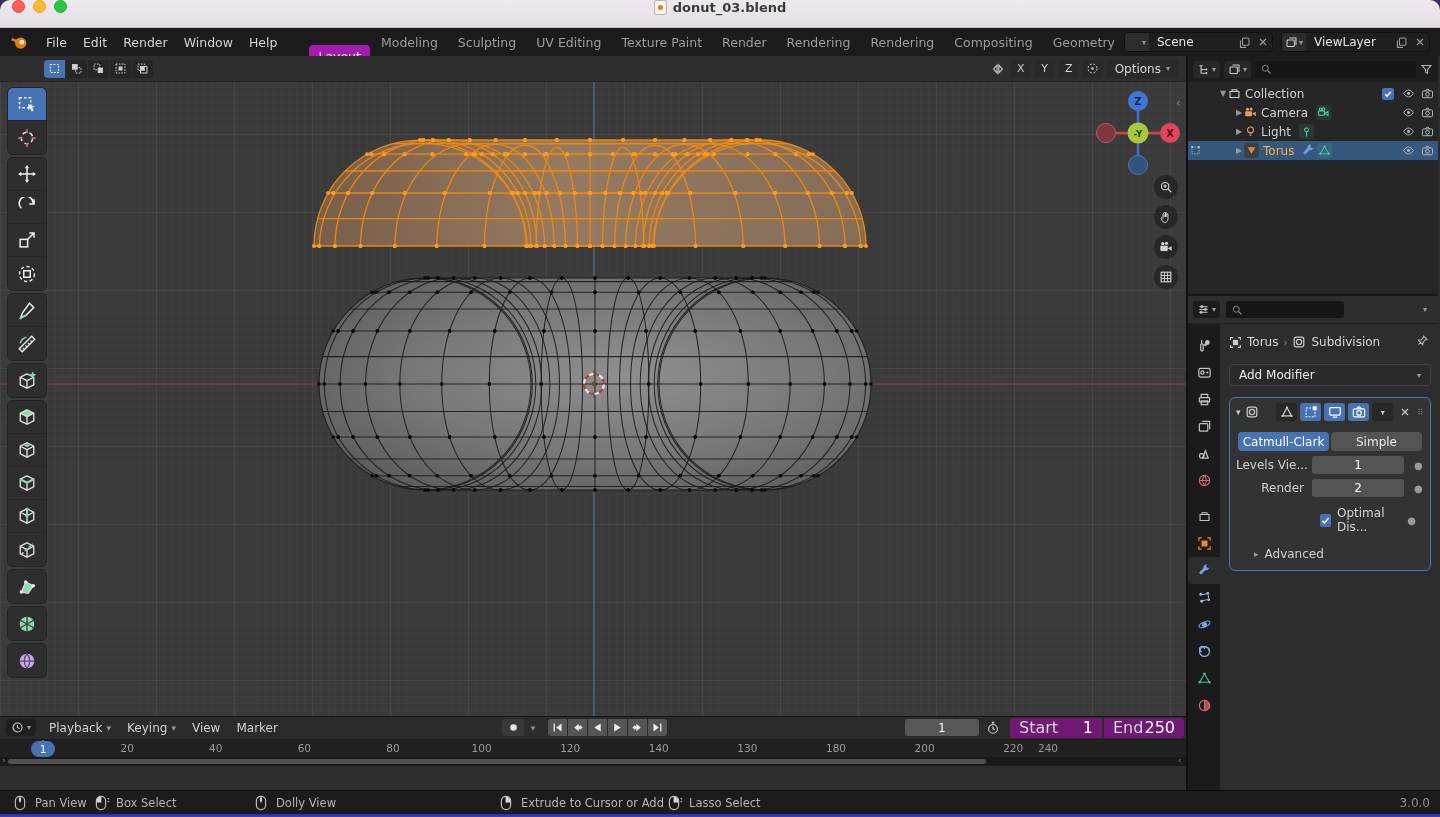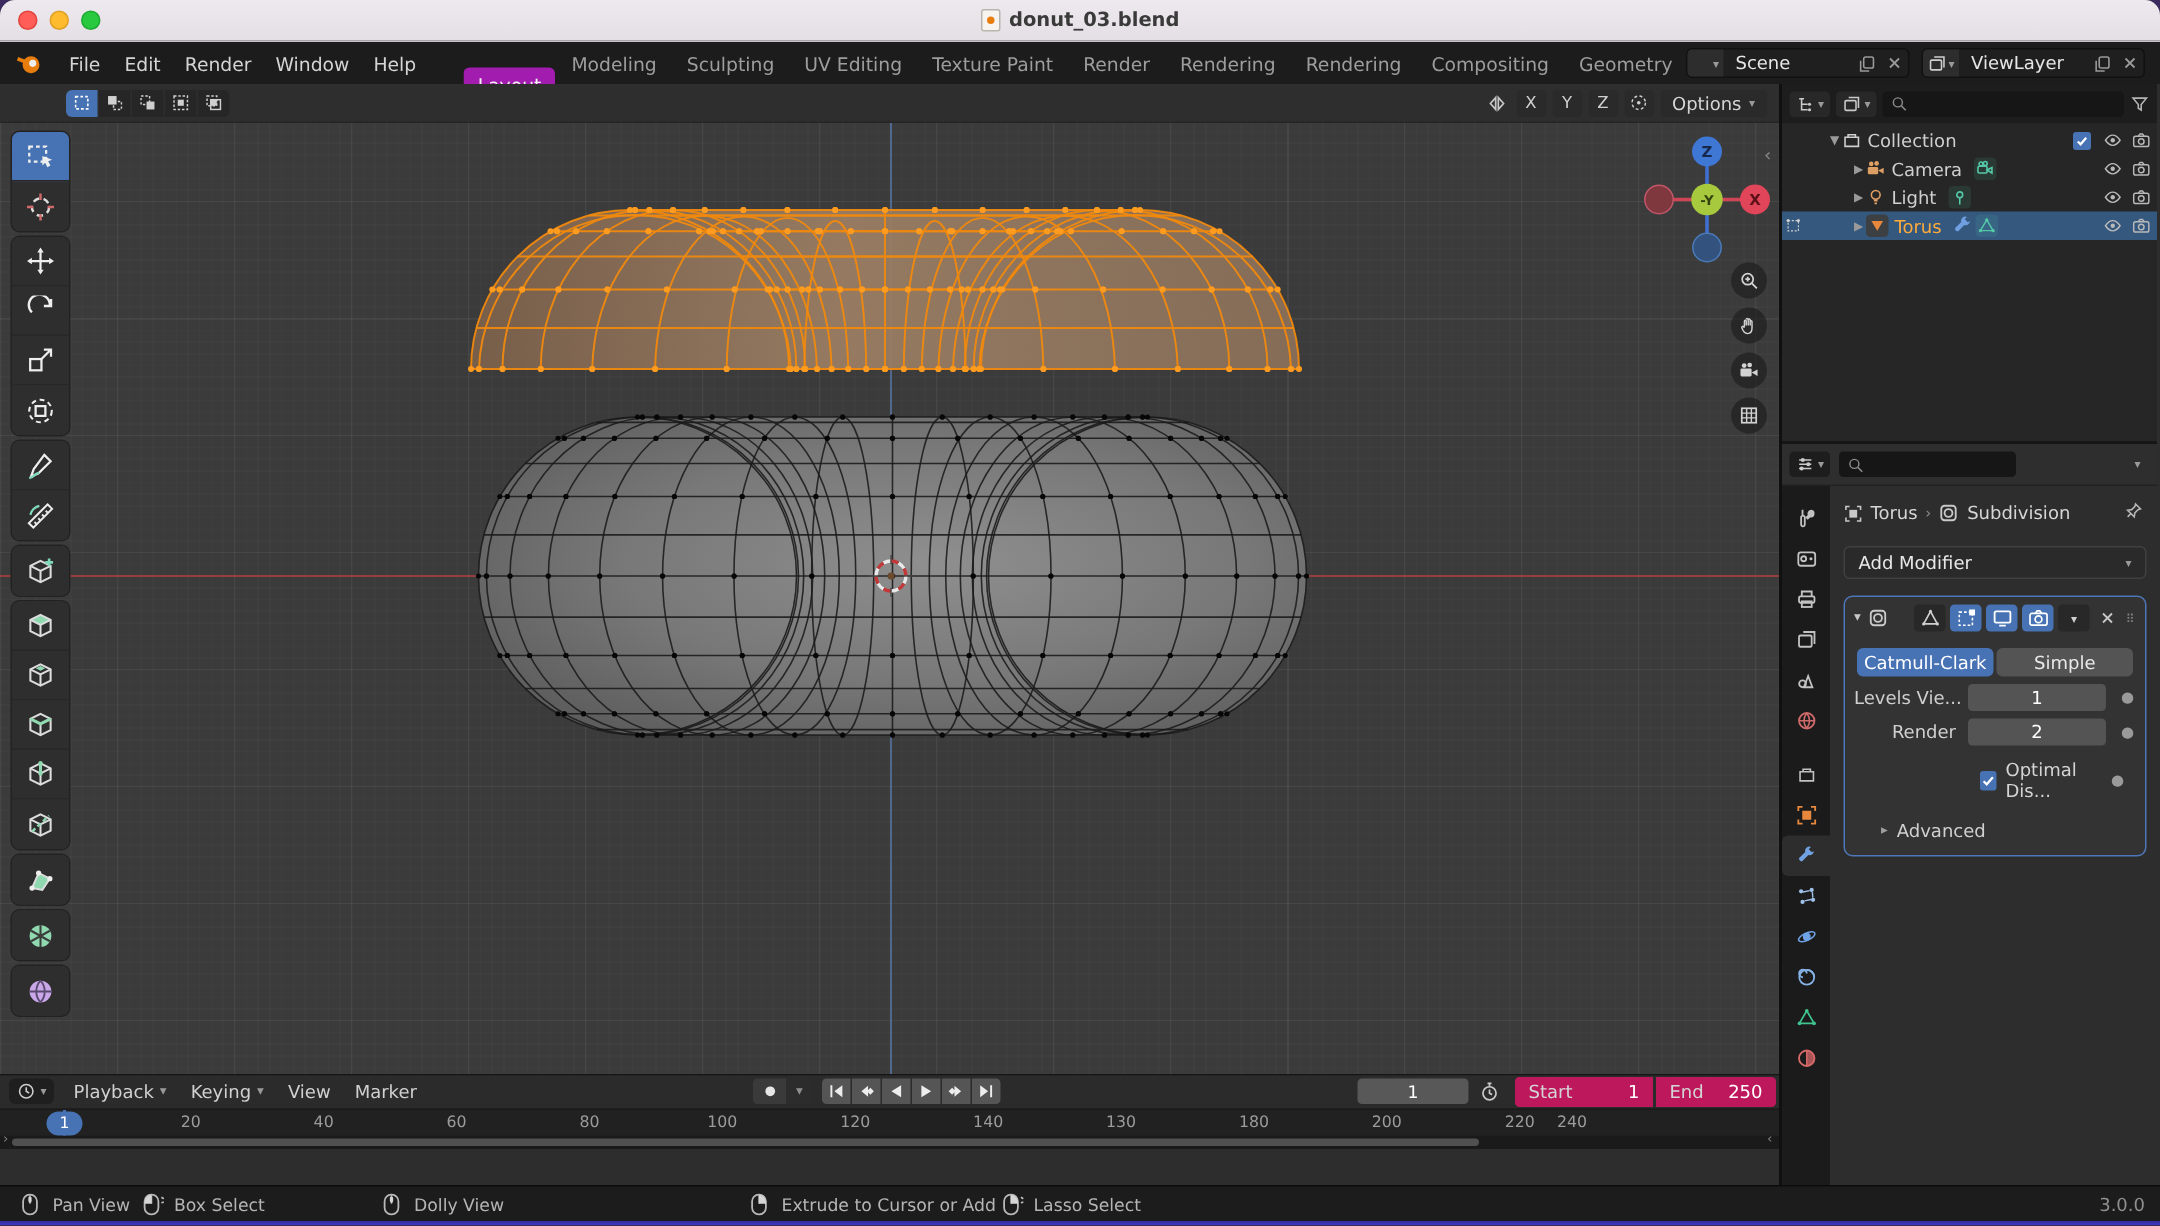--- a/index.html
+++ b/index.html
@@ -1,19 +1,19 @@
 <!DOCTYPE html>
 <html><head>
 <meta charset="utf-8">
 <style>
 html,body{margin:0;padding:0;background:#3b2a5e;font-family:"DejaVu Sans","Liberation Sans",sans-serif;-webkit-font-smoothing:antialiased;user-select:none;cursor:default;}
 *{box-sizing:border-box;}
 .window{width:1440px;height:817px;position:relative;overflow:hidden;border-radius:10px 10px 0 0;background:#2d2d2d;}
 
-.titlebar{height:28px;background:linear-gradient(#eeE9ee,#e4dfe4);display:flex;align-items:center;position:relative;border-bottom:1px solid #c8c3c8;}
+.titlebar{height:28px;background:linear-gradient(#eeE9ee,#e4dfe4);display:flex;align-items:flex-start;position:relative;border-bottom:1px solid #c8c3c8;}
 .lights{display:flex;gap:8px;margin-left:12px;}
 .light{width:13px;height:13px;border-radius:50%;}
 .light.red{background:#ff5d57;border:1px solid #e0443e;}
 .light.yellow{background:#febb2e;border:1px solid #dfa023;}
 .light.green{background:#28c83f;border:1px solid #1daa32;}
 .titlewrap{position:absolute;left:0;right:0;display:flex;justify-content:center;align-items:center;gap:6px;pointer-events:none;}
 .doc-icon{width:13px;height:15px;background:#f7f4f0;border:1px solid #b9b4ae;border-radius:2px;position:relative;}
 .doc-icon:after{content:"";position:absolute;left:3px;top:4px;width:5px;height:5px;border-radius:50%;background:#e87d0d;}
 .title-text{font-size:13px;font-weight:bold;color:#3a3a3a;}
 
@@ -70,21 +70,21 @@
 .editor-chip{background:#1f1f1f;border-radius:4px;padding:2px 5px;display:flex;gap:3px;align-items:center;color:#cfcfcf;}
 .rec-cluster{position:absolute;left:502px;display:flex;}
 .rec-btn{width:22px;height:17px;background:#3a3a3a;border-radius:3px 0 0 3px;display:flex;align-items:center;justify-content:center;}
 .rec-caret{width:18px;height:17px;background:#2c2c2c;border-radius:0 3px 3px 0;display:flex;align-items:center;justify-content:center;color:#8f8f8f;font-size:9px;}
 .transport{position:absolute;left:548px;display:flex;gap:1px;}
 .tpbtn{width:19px;height:17px;background:#555;display:flex;align-items:center;justify-content:center;color:#ededed;}
 .tpbtn:first-child{border-radius:3px 0 0 3px;}
 .tpbtn:last-child{border-radius:0 3px 3px 0;}
 .framefield{position:absolute;left:905px;width:74px;height:17px;background:#585858;border-radius:3px;color:#fff;font-size:11.5px;display:flex;align-items:center;justify-content:center;}
 .sw-icon{position:absolute;left:986px;top:3px;color:#c9c9c9;}
-.range{position:absolute;height:17px;background:#be185d;color:#d5d5d5;font-size:12px;display:flex;align-items:center;justify-content:space-between;padding:10px 9px;}
+.range{position:absolute;height:17px;background:#701a75;color:#d5d5d5;font-size:16px;display:flex;align-items:center;justify-content:space-between;padding:10px 9px;}
 .range .v{color:#fff;}
 .range.start{left:1010px;width:92px;border-radius:3px 0 0 3px;}
 .range.end{left:1104px;width:80px;border-radius:0 3px 3px 0;}
 .tl-ruler{height:19px;background:#212121;position:relative;border-top:1px solid #1a1a1a;}
 .tick{position:absolute;top:2px;transform:translateX(-50%);color:#9b9b9b;font-size:10.5px;}
 .cf-badge{position:absolute;top:1px;width:24px;height:16px;background:#4772b3;border-radius:8px;color:#fff;font-size:10.5px;display:flex;align-items:center;justify-content:center;transform:translateX(-50%);z-index:2;}
 .playhead{position:absolute;top:0;bottom:0;width:2px;background:#4772b3;z-index:1;}
 .tl-scroll{height:9px;background:#1a1a1a;position:relative;}
 .tl-thumb{position:absolute;left:8px;top:2px;width:978px;height:5px;border-radius:3px;background:#505050;}
 .tl-arrow{position:absolute;color:#7f7f7f;font-size:9px;top:-2px;}

